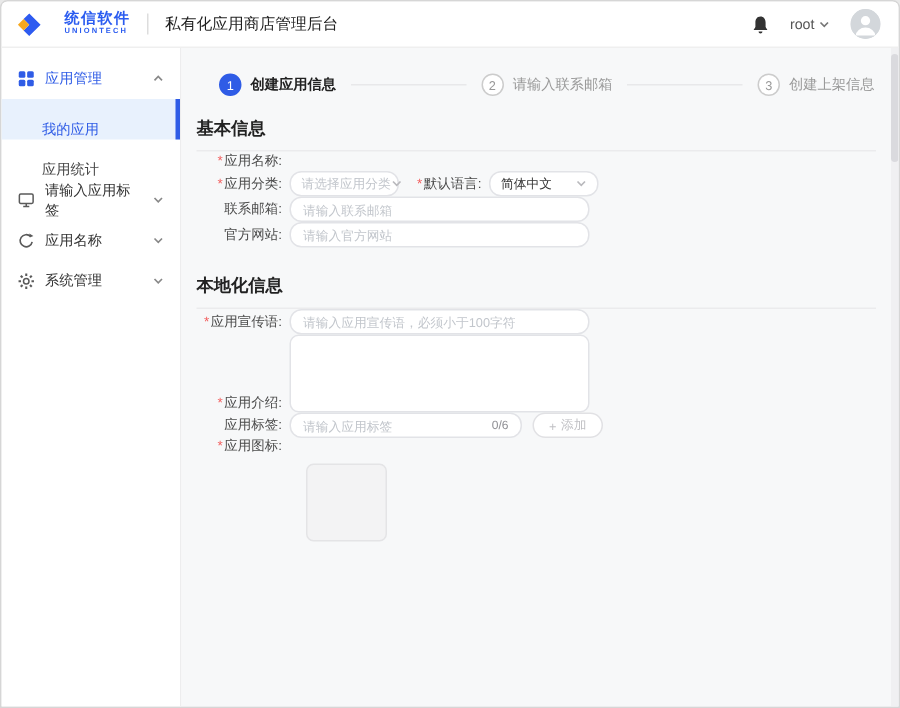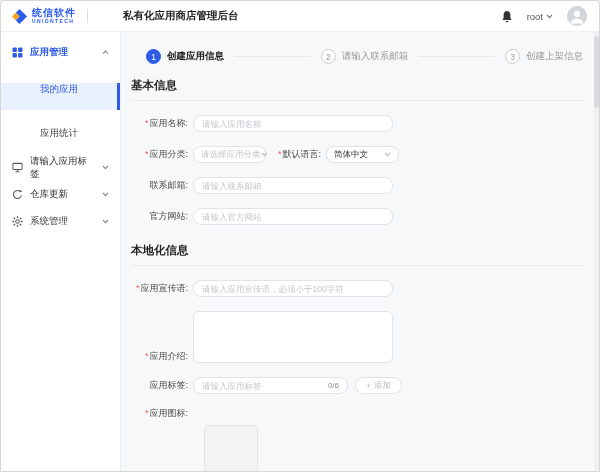--- a/index.html
+++ b/index.html
@@ -2,58 +2,58 @@
 <html><head>
 <meta charset="utf-8">
 <style>
   html,body{margin:0;padding:0;background:#e9e9e9;font-family:"Liberation Sans","DejaVu Sans",sans-serif;}
   .app{width:600px;height:472px;margin:0 auto;background:#fff;border:1px solid #d6d6d6;border-radius:5px 5px 0 0;
        box-sizing:border-box;overflow:hidden;display:flex;flex-direction:column;}
 
   
   .topbar{height:30px;flex:none;display:flex;align-items:center;padding:0 12px 0 10px;
           border-bottom:1px solid #efefef;background:#fff;}
-  .brand{display:flex;align-items:center;gap:4px;}
+  .brand{display:flex;align-items:center;gap:15px;}
   .brand-text{display:flex;flex-direction:column;line-height:1.05;}
   .brand-cn{font-size:10px;font-weight:bold;color:#2b5cf0;letter-spacing:1px;}
   .brand-en{font-size:5px;font-weight:bold;color:#2b5cf0;letter-spacing:1.4px;}
   .v-divider{width:1px;height:14px;background:#ddd;margin:0 11px;}
-  .page-title{font-size:10.5px;font-weight:bold;color:#1f1f1f;margin-left:24px;}
+  .page-title{font-size:10.5px;font-weight:normal;color:#1f1f1f;}
   .topbar-right{margin-left:auto;display:flex;align-items:center;gap:14px;}
   .user-chip{display:flex;align-items:center;gap:3px;font-size:9.5px;color:#555;cursor:pointer;}
   .avatar{width:20px;height:20px;border-radius:50%;overflow:hidden;background:#d3d7db;flex:none;}
 
   
   .body{flex:1;display:flex;min-height:0;}
   .sidebar{width:120px;flex:none;background:#fff;border-right:1px solid #ededee;padding-top:7px;box-sizing:border-box;}
   .nav-group{height:27px;display:flex;align-items:center;gap:7px;padding:0 11px;font-size:9.5px;color:#333;cursor:pointer;}
-  .nav-group.active{color:#2f5ce6;font-weight:bold;}
+  .nav-group.active{color:#2f5ce6;}
   .nav-group .chev{margin-left:auto;}
-  .nav-sub{height:27px;display:flex;align-items:flex-start;padding-left:39px;font-size:9.5px;color:#454545;position:relative;cursor:pointer;margin-top:17px;}
+  .nav-sub{height:27px;display:flex;align-items:flex-end;padding-left:27px;font-size:9.5px;color:#454545;position:relative;cursor:pointer;}
   .nav-sub.selected{background:#e8f1fd;color:#2f5ce6;}
   .nav-sub.selected::after{content:"";position:absolute;right:0;top:0;bottom:0;width:3px;background:#2f5ce6;}
 
   .content{flex:1;background:#f7f8f9;position:relative;overflow:hidden;}
   .breadcrumb{padding:11px 0 0 10px;font-size:9.5px;color:#5a5a5a;}
 
   
   .stepper{display:flex;align-items:center;margin:17px 16px 0 25px;}
   .step{display:flex;align-items:center;gap:6px;flex:none;}
   .step-circle{width:15px;height:15px;border-radius:50%;border:1px solid #ccc;background:#fff;color:#999;
                font-size:8.5px;display:flex;align-items:center;justify-content:center;box-sizing:border-box;}
   .step.active .step-circle{background:#2f5ce6;border-color:#2f5ce6;color:#fff;}
   .step-label{font-size:9.5px;color:#999;}
   .step.active .step-label{color:#222;font-weight:bold;}
   .step-line{flex:1;height:1px;background:#e8e8ea;margin:0 10px;}
 
   
   .form{padding:0 15px 0 10px;}
   .section-title{font-size:11.5px;font-weight:bold;color:#222;margin-top:14px;}
   .section-divider{height:1px;background:#ebebed;margin-top:7px;}
-  .frow{display:flex;align-items:center;margin-top:14px;}
+  .frow{display:flex;align-items:center;}
   .frow.top{align-items:flex-end;}
   .flabel{width:57px;flex:none;text-align:right;font-size:9px;color:#4a4a4a;margin-right:5px;white-space:nowrap;}
   .flabel.mid{width:auto;margin:0 5px 0 12px;}
   .req{color:#f25a5a;margin-right:1px;}
   .tinput{position:relative;width:200px;height:17px;background:#fff;border:1px solid #e2e3e7;border-radius:8px;
           display:flex;align-items:center;padding:0 8px;box-sizing:border-box;}
   .tinput input{border:none;outline:none;background:transparent;font-size:8.5px;width:100%;padding:0;color:#333;font-family:inherit;}
   .tinput input::placeholder{color:#c2c6cc;}
   .select{width:73px;height:17px;background:#fff;border:1px solid #e2e3e7;border-radius:8px;display:flex;align-items:center;
           justify-content:space-between;padding:0 7px;box-sizing:border-box;cursor:pointer;}
@@ -163,21 +163,21 @@
             </svg>
         </span>
       </div>
       <div class="nav-group">
         <span class="icon">
           <svg width="11" height="11" viewBox="0 0 12 12">
             <path d="M10.3 6.8 a4.4 4.4 0 1 1 -1.2 -3.9" fill="none" stroke="#5a5a5a" stroke-width="1.2"></path>
             <path d="M8.2 0.8 L8.6 3.6 L11.2 2.6 Z" fill="#5a5a5a"></path>
           </svg>
         </span>
-        <span>仓库更新</span>
+        <span>应用名称</span>
         <span class="chev">
           <svg width="7" height="5" viewBox="0 0 7 5">
               <polyline points="1,1 3.5,3.6 6,1" fill="none" stroke="#888" stroke-width="1.1"></polyline>
             </svg>
         </span>
       </div>
       <div class="nav-group">
         <span class="icon">
           <svg width="11" height="11" viewBox="0 0 12 12">
             <circle cx="6" cy="6" r="2" fill="none" stroke="#5a5a5a" stroke-width="1.1"></circle>
@@ -220,23 +220,20 @@
           <span class="step-label">创建上架信息</span>
         </div>
       </div>
 
       <div class="form">
         <div class="section-title">基本信息</div>
         <div class="section-divider"></div>
 
         <div class="frow">
           <span class="flabel"><span class="req">*</span><span>应用名称:</span></span>
-          <span class="tinput">
-            <input placeholder="请输入应用名称" style="">
-          </span>
         </div>
 
         <div class="frow">
           <span class="flabel"><span class="req">*</span><span>应用分类:</span></span>
           <span class="select">
             <span class="sel-text">请选择应用分类</span>
             <span class="sel-chev">
               <svg width="7" height="5" viewBox="0 0 7 5">
                   <polyline points="1,1 3.5,3.6 6,1" fill="none" stroke="#b9b9bd" stroke-width="1.1"></polyline>
                 </svg>

